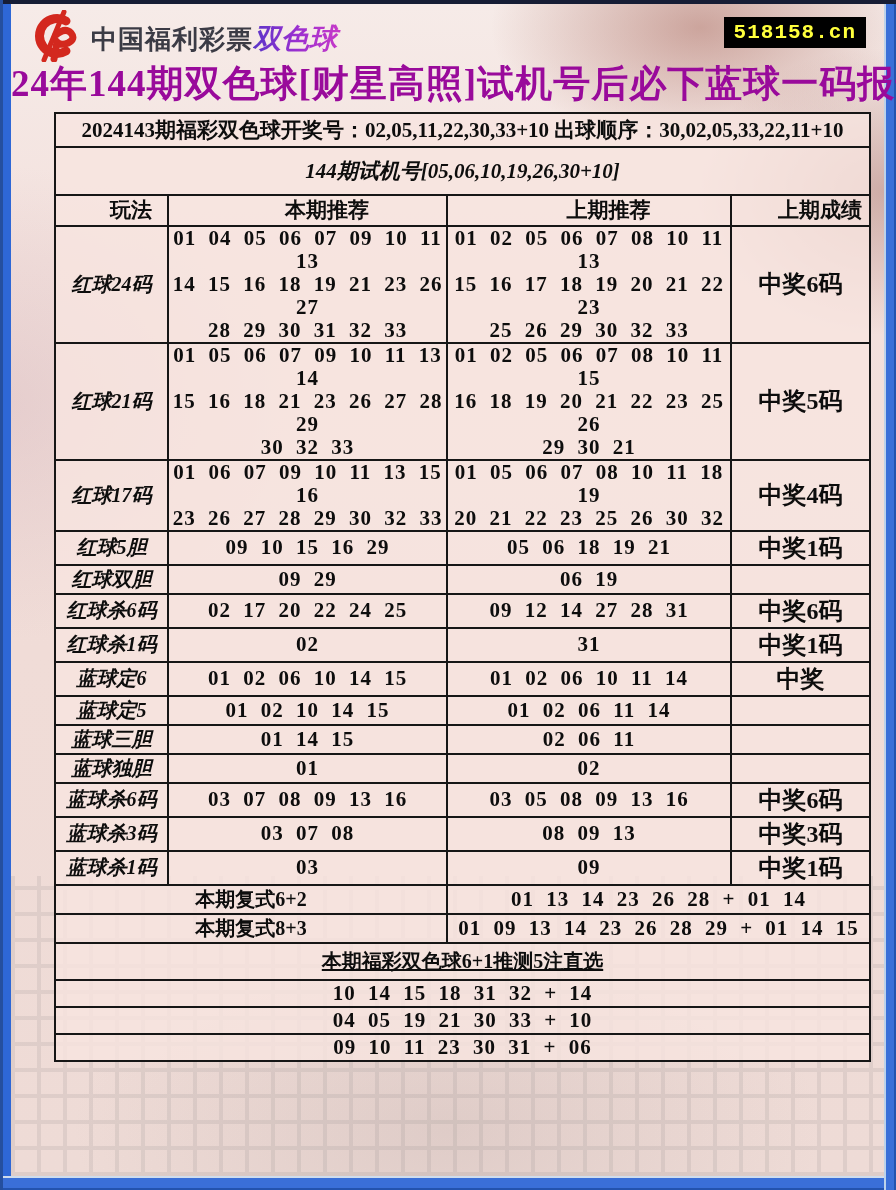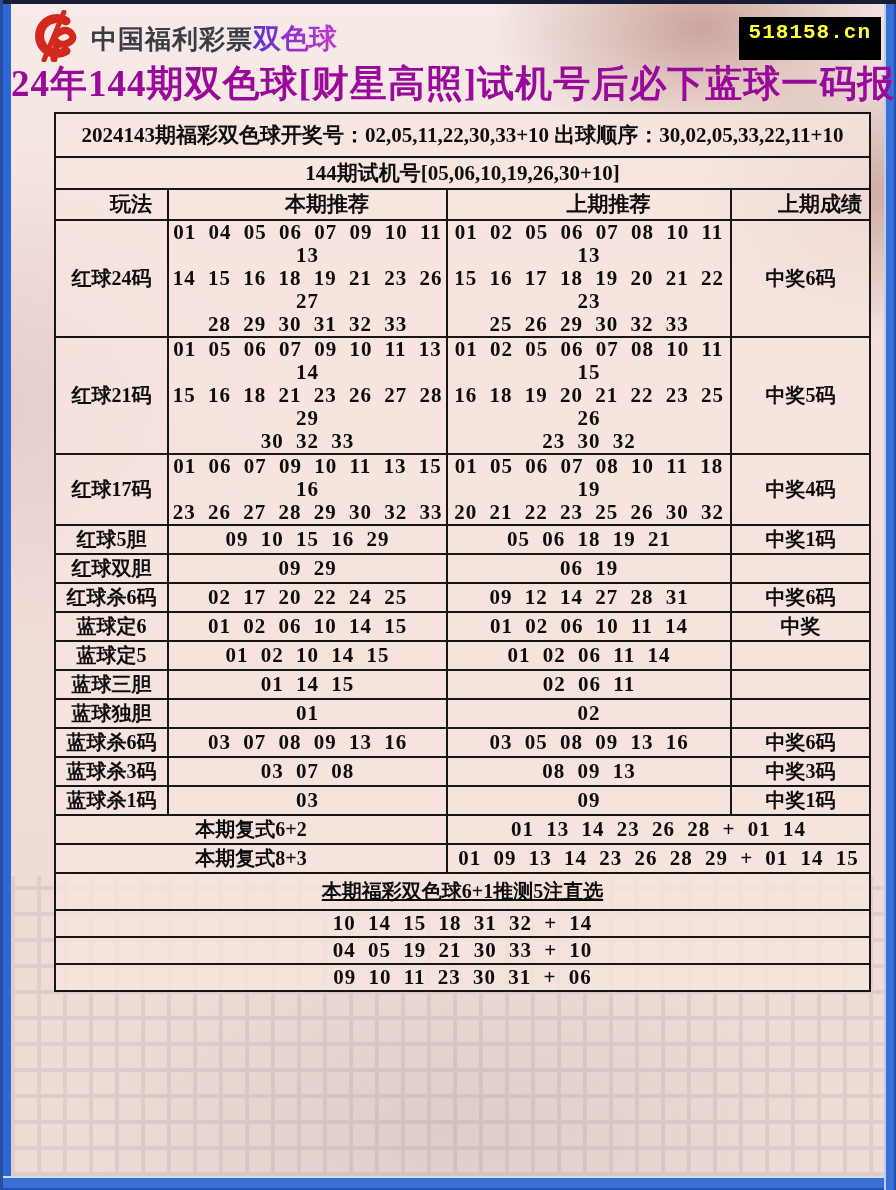--- a/index.html
+++ b/index.html
@@ -35,55 +35,55 @@
 
   
   .brand-row{position:relative;height:58px;}
   .logo-mark{position:absolute;left:18px;top:6px;width:54px;height:52px;}
   .logo-text{
     position:absolute;left:80px;top:16px;
     font-family:"Liberation Sans","DejaVu Sans",sans-serif;font-weight:bold;
     font-size:26px;color:#3b3b45;letter-spacing:1px;white-space:nowrap;
   }
   .logo-sub{
-    font-size:28px;letter-spacing:0;
+    font-style:italic;font-size:28px;letter-spacing:0;
     background:linear-gradient(90deg,#5a35c8,#9a2fd0,#c83ac8);
     -webkit-background-clip:text;background-clip:text;color:transparent;
     padding-right:4px;
   }
   .badge{
-    position:absolute;right:3px;top:13px;background:#000;
+    position:absolute;right:18px;top:13px;background:#000;
     color:#ffff3c;font-family:"Liberation Mono","DejaVu Sans Mono",monospace;
-    font-weight:bold;font-size:21px;padding:4px 10px 16px 10px;letter-spacing:1px;
+    font-weight:bold;font-size:21px;padding:4px 10px 4px 10px;letter-spacing:1px;
   }
 
   .main-title{
     font-size:37px;font-weight:bold;color:#990a9b;text-align:center;
     letter-spacing:1px;white-space:nowrap;line-height:1.15;margin-top:1px;
     font-family:"Liberation Serif","DejaVu Serif",serif;
   }
 
   
   table{border-collapse:collapse;table-layout:fixed;width:815px;margin:6px 0 0 43px;position:relative;}
   col.c1{width:113px;} col.c2{width:279px;} col.c3{width:284px;} col.c4{width:139px;}
   td,th{
     border:2px solid #161616;text-align:center;vertical-align:middle;
     padding:0 2px;font-weight:bold;color:#0d0d0d;
     background:rgba(248,229,224,.80);
     overflow:hidden;
   }
   tr{height:17px;}
-  tr.h34{height:44px;} tr.h32{height:32px;} tr.h31{height:31px;}
+  tr.h34{height:34px;} tr.h32{height:48px;font-style:italic;} tr.h31{height:31px;}
   tr.h72{height:72px;} tr.h70{height:70px;} tr.h50{height:50px;} tr.h37{height:37px;}
   .info{font-size:21px;letter-spacing:0;}
   th{font-size:21px;padding-left:41px;}
-  .plabel{font-size:20px;}
+  .plabel{font-size:20px;font-style:italic;}
   .nums{font-family:Liberation Serif, serif;font-size:21px;word-spacing:6px;letter-spacing:1px;}
   .nums div{line-height:23px;}
-  .result{font-size:20px;}
+  .result{font-size:24px;}
   .flabel{font-size:20px;}
   .ztitle{font-size:20px;text-decoration:underline;}
 </style>
 </head>
 <body>
 
 <div class="frame-top"></div>
 <div class="frame-left"></div>
 <div class="frame-right"></div>
 <div class="frame-bottom"></div>
@@ -140,21 +140,21 @@
         <tr class="h70">
           <td class="plabel">红球21码</td>
           <td class="nums">
             <div>01 05 06 07 09 10 11 13 14</div>
             <div>15 16 18 21 23 26 27 28 29</div>
             <div>30 32 33</div>
           </td>
           <td class="nums">
             <div>01 02 05 06 07 08 10 11 15</div>
             <div>16 18 19 20 21 22 23 25 26</div>
-            <div>23 30 32</div>
+            <div>29 30 21</div>
           </td>
           <td class="result">中奖5码</td>
         </tr>
         <tr class="h50">
           <td class="plabel">红球17码</td>
           <td class="nums">
             <div>01 06 07 09 10 11 13 15 16</div>
             <div>23 26 27 28 29 30 32 33</div>
           </td>
           <td class="nums">
@@ -175,20 +175,26 @@
           <td class="nums">06 19</td>
           <td class="result"></td>
         </tr>
         <tr>
           <td class="plabel">红球杀6码</td>
           <td class="nums">02 17 20 22 24 25</td>
           <td class="nums">09 12 14 27 28 31</td>
           <td class="result">中奖6码</td>
         </tr>
         <tr>
+          <td class="plabel">红球杀1码</td>
+          <td class="nums">02</td>
+          <td class="nums">31</td>
+          <td class="result">中奖1码</td>
+        </tr>
+        <tr>
           <td class="plabel">蓝球定6</td>
           <td class="nums">01 02 06 10 14 15</td>
           <td class="nums">01 02 06 10 11 14</td>
           <td class="result">中奖</td>
         </tr>
         <tr>
           <td class="plabel">蓝球定5</td>
           <td class="nums">01 02 10 14 15</td>
           <td class="nums">01 02 06 11 14</td>
           <td class="result"></td>

